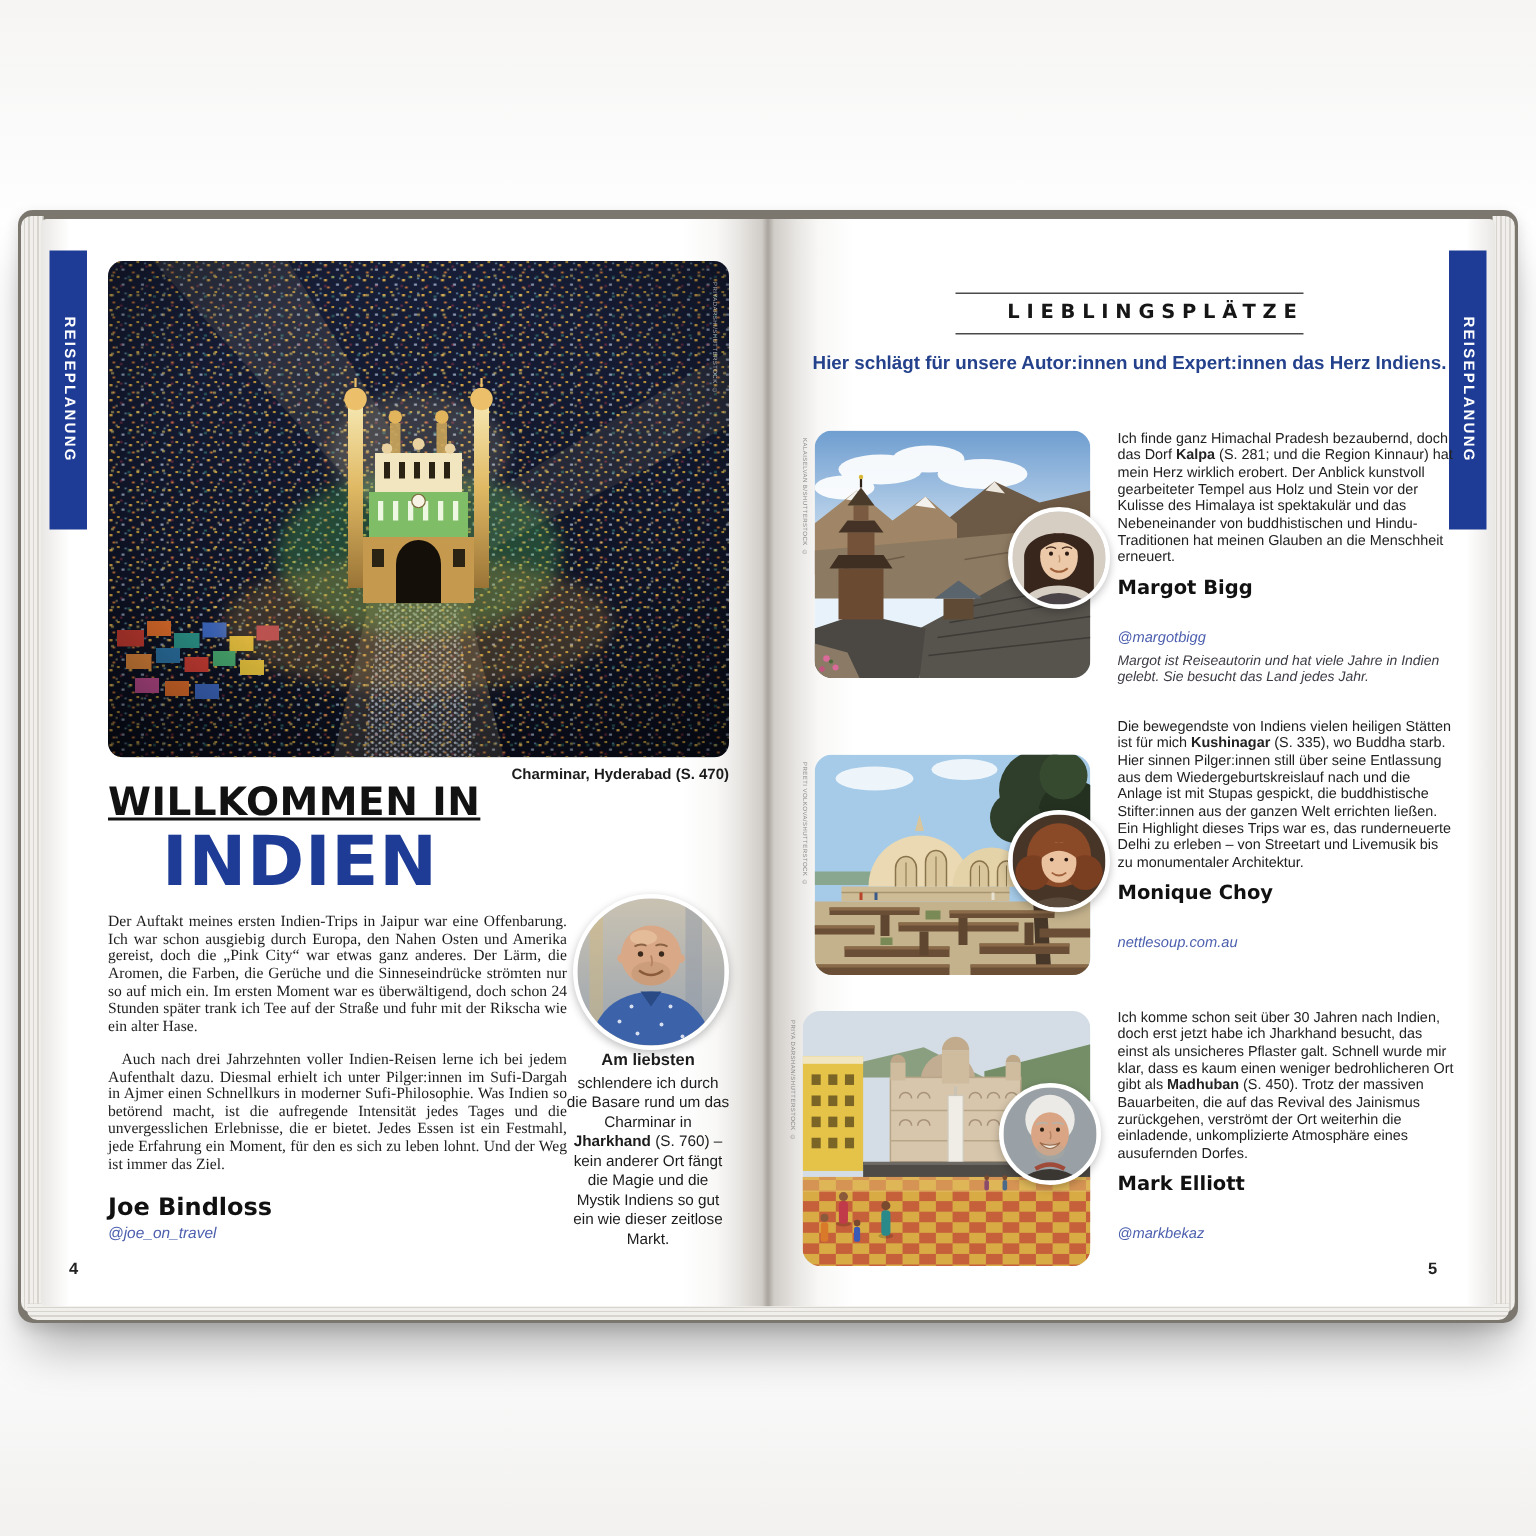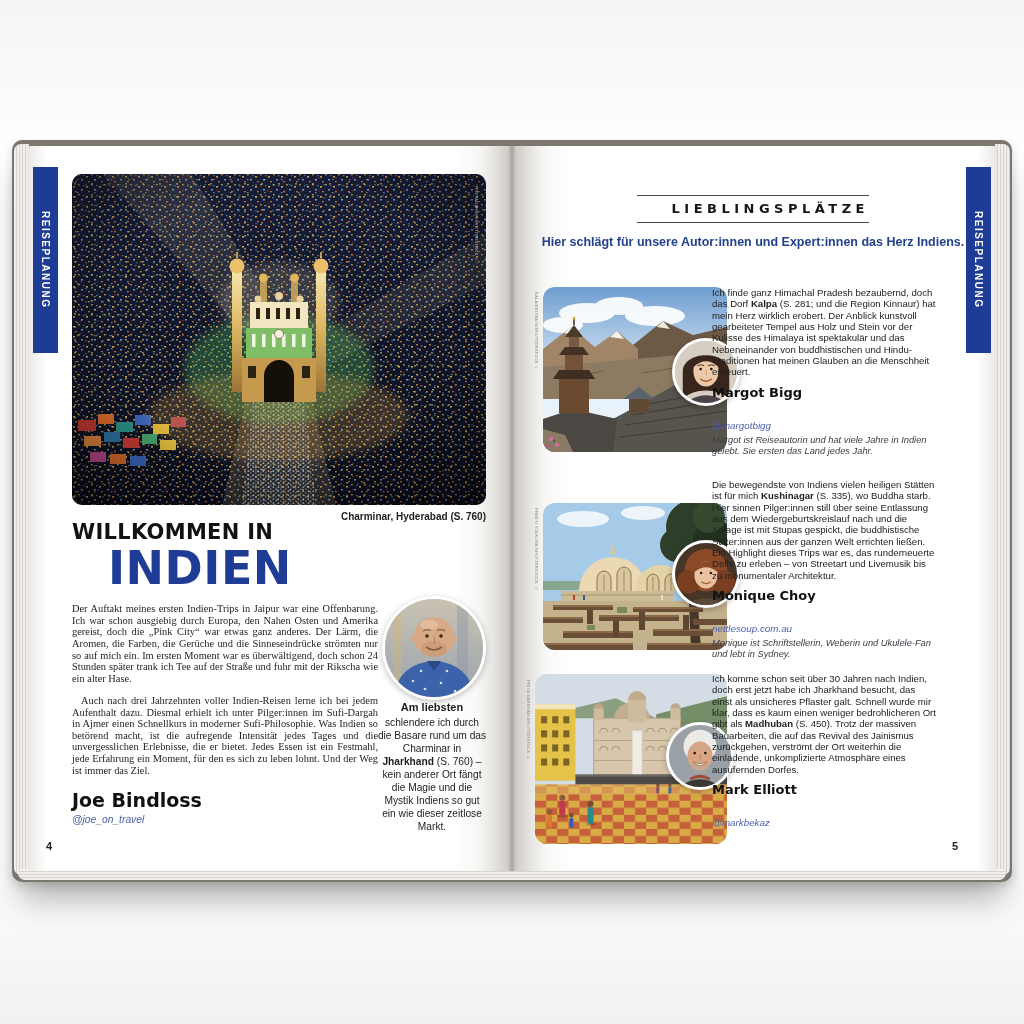--- a/index.html
+++ b/index.html
@@ -22,40 +22,40 @@
   .spine{position:absolute;left:calc(50% - 34px);width:68px;top:0;bottom:0;
     background:linear-gradient(90deg,rgba(0,0,0,0) 0%,rgba(95,82,68,.16) 44%,rgba(60,48,36,.34) 50%,rgba(95,82,68,.16) 56%,rgba(0,0,0,0) 100%);}
   
   .vtab{position:absolute;width:25px;height:186px;display:flex;align-items:center;justify-content:center;
     color:#fff;font-size:10px;font-weight:bold;letter-spacing:1.5px;writing-mode:vertical-rl;}
   .vcredit{position:absolute;writing-mode:vertical-rl;font-size:4px;letter-spacing:.3px;color:#8a8a8a;}
   
   .bigphoto{position:absolute;left:72px;top:174px;width:414px;height:331px;border-radius:10px;overflow:hidden;}
   .caption{position:absolute;left:286px;top:511px;width:200px;text-align:right;font-size:10px;font-weight:bold;color:#1c1c1c;}
   .leftcol{position:absolute;left:72px;top:520px;width:306px;}
-  .kicker{font-size:21px;font-weight:800;color:#121212;letter-spacing:.3px;font-family:"DejaVu Sans",sans-serif;}
+  .kicker{font-size:26px;font-weight:800;color:#121212;letter-spacing:.3px;font-family:"DejaVu Sans",sans-serif;text-decoration:underline;}
   .bigtitle{font-size:46px;line-height:1;font-weight:800;letter-spacing:.5px;margin-top:1px;font-family:"DejaVu Sans",sans-serif;margin-left:36px;}
   .body-serif{font-family:"Liberation Serif",serif;font-size:10.4px;line-height:1.12;color:#1d1d1d;text-align:justify;margin-top:12px;}
   .body-serif.p2{margin-top:0;text-indent:9px;}
-  .aname{font-size:19px;font-weight:800;color:#111;margin-top:13px;font-family:"DejaVu Sans",sans-serif;}
+  .aname{font-size:16px;font-weight:800;color:#111;margin-top:13px;font-family:"DejaVu Sans",sans-serif;}
   .ahandle{font-size:10.3px;font-style:italic;margin-top:3px;}
   .anote{font-size:9.5px;font-style:italic;color:#3b3b44;line-height:1.22;margin-top:5px;}
   .pageno{position:absolute;font-size:11px;font-weight:bold;color:#222;}
   .portrait{position:absolute;border-radius:50%;overflow:hidden;border:3px solid #fff;
     box-shadow:0 2px 6px rgba(0,0,0,.25);background:#ccc;}
   .favblock{position:absolute;left:377px;top:701px;width:110px;text-align:center;font-size:10.2px;line-height:1.27;color:#1c1c1c;}
   .favblock b.t{display:block;font-size:11px;margin-bottom:2px;}
   
   .rhdr{position:absolute;left:637px;top:195px;width:232px;text-align:right;
     border-top:1.6px solid #4a4a4a;border-bottom:1.6px solid #4a4a4a;padding:5px 0 6px 0;
     font-size:13px;font-weight:800;letter-spacing:4.5px;color:#161616;font-family:"DejaVu Sans",sans-serif;}
   .rintro{position:absolute;left:538px;top:234px;width:430px;text-align:center;
     font-size:12.5px;font-weight:600;line-height:1.3;}
   .ephoto{position:absolute;border-radius:12px;overflow:hidden;}
-  .etext{position:absolute;left:712px;width:224px;}
+  .etext{position:absolute;left:745px;width:224px;}
   .ebody{font-size:9.6px;line-height:1.18;color:#222;margin:0;}
   .ename{font-size:13px;font-weight:800;color:#111;margin-top:7px;font-family:"DejaVu Sans",sans-serif;}
   .ehandle{font-size:9.8px;font-style:italic;margin-top:20px;}
   .enote{font-size:9.3px;font-style:italic;color:#3b3b44;line-height:1.22;margin-top:4px;}
 </style>
 </head>
 <body>
 
 <div class="stage">
 
@@ -171,21 +171,21 @@
         <rect x="170" y="184" width="74" height="44" fill="#c59a4e"></rect>
         <path d="M192,228 v-26 a15,16 0 0 1 30,0 v26 z" fill="#140f08"></path>
         <rect x="176" y="192" width="8" height="12" fill="#2a2212"></rect>
           <rect x="230" y="192" width="8" height="12" fill="#2a2212"></rect>
       </g>
       <rect width="414" height="331" fill="url(#vign)"></rect>
     </svg>
     <div class="vcredit" style="left:402px;top:14px;color:#cfcfcf;opacity:.8;">PRIYADARSHI/SHUTTERSTOCK ©</div>
   </div>
 
-  <div class="caption">Charminar, Hyderabad (S. 760)</div>
+  <div class="caption">Charminar, Hyderabad (S. 470)</div>
 
   <div class="leftcol">
     <div class="kicker">WILLKOMMEN IN</div>
     <div class="bigtitle" style="color:#1e3c96;">INDIEN</div>
     <p class="body-serif">Der Auftakt meines ersten Indien-Trips in Jaipur war eine Offenbarung. Ich war schon ausgiebig durch Europa, den Nahen Osten und Amerika gereist, doch die „Pink City“ war etwas ganz anderes. Der Lärm, die Aromen, die Farben, die Gerüche und die Sinneseindrücke strömten nur so auf mich ein. Im ersten Moment war es überwältigend, doch schon 24 Stunden später trank ich Tee auf der Straße und fuhr mit der Rikscha wie ein alter Hase.</p>
     <p class="body-serif p2">Auch nach drei Jahrzehnten voller Indien-Reisen lerne ich bei jedem Aufenthalt dazu. Diesmal erhielt ich unter Pilger:innen im Sufi-Dargah in Ajmer einen Schnellkurs in moderner Sufi-Philosophie. Was Indien so betörend macht, ist die aufregende Intensität jedes Tages und die unvergesslichen Erlebnisse, die er bietet. Jedes Essen ist ein Festmahl, jede Erfahrung ein Moment, für den es sich zu leben lohnt. Und der Weg ist immer das Ziel.</p>
     <div class="aname">Joe Bindloss</div>
     <div class="ahandle" style="color:#4c5fae;">@joe_on_travel</div>
   </div>
 
@@ -300,21 +300,21 @@
       <path d="M23,25.5 q3.5,-2 7,0" stroke="#4a3020" stroke-width="1" fill="none"></path>
       <path d="M34,25.5 q3.5,-2 7,0" stroke="#4a3020" stroke-width="1" fill="none"></path>
       <path d="M32,30 q1,3.5 0,5" stroke="#c79a74" stroke-width="1" fill="none"></path>
       <path d="M26,39 Q32,44 38,39" stroke="#a0603a" stroke-width="1.4" fill="none"></path>
     </svg>
   </div>
   <div class="etext" style="top:287px;">
     <p class="ebody"><span>Ich finde ganz Himachal Pradesh bezaubernd, doch das Dorf </span><b>Kalpa</b><span> (S. 281; und die Region Kinnaur) hat mein Herz wirklich erobert. Der Anblick kunstvoll gearbeiteter Tempel aus Holz und Stein vor der Kulisse des Himalaya ist spektakulär und das Nebeneinander von buddhistischen und Hindu-Traditionen hat meinen Glauben an die Menschheit erneuert.</span></p>
     <div class="ename">Margot Bigg</div>
     <div class="ehandle" style="color:#4c5fae;">@margotbigg</div>
-    <div class="enote">Margot ist Reiseautorin und hat viele Jahre in Indien gelebt. Sie ersten das Land jedes Jahr.</div>
+    <div class="enote">Margot ist Reiseautorin und hat viele Jahre in Indien gelebt. Sie besucht das Land jedes Jahr.</div>
   </div>
 
   <div class="vcredit" style="left:534px;top:508px;">PREETI VOLKOVA/SHUTTERSTOCK ©</div>
   <div class="ephoto" style="left:543px;top:503px;width:184px;height:147px;">
     <svg width="184" height="147" viewBox="0 0 184 147" preserveAspectRatio="none">
       <rect width="184" height="147" fill="#a6cbe8"></rect>
       <g fill="#ffffff" opacity=".8">
           <ellipse cx="40" cy="16" rx="26" ry="8"></ellipse>
           <ellipse cx="100" cy="10" rx="22" ry="7"></ellipse>
         </g>
@@ -391,21 +391,20 @@
       <path d="M20,24 Q32,14 44,24 L44,30 Q32,20 20,30 Z" fill="#8a4a28"></path>
       <circle cx="27" cy="31" r="1.3" fill="#2a1a12"></circle>
         <circle cx="37" cy="31" r="1.3" fill="#2a1a12"></circle>
       <path d="M27,40 Q32,44 37,40" stroke="#a0603a" stroke-width="1.3" fill="none"></path>
     </svg>
   </div>
   <div class="etext" style="top:479px;">
     <p class="ebody"><span>Die bewegendste von Indiens vielen heiligen Stätten ist für mich </span><b>Kushinagar</b><span> (S. 335), wo Buddha starb. Hier sinnen Pilger:innen still über seine Entlassung aus dem Wiedergeburtskreislauf nach und die Anlage ist mit Stupas gespickt, die buddhistische Stifter:innen aus der ganzen Welt errichten ließen. Ein Highlight dieses Trips war es, das runderneuerte Delhi zu erleben – von Streetart und Livemusik bis zu monumentaler Architektur.</span></p>
     <div class="ename">Monique Choy</div>
     <div class="ehandle" style="color:#4c5fae;">nettlesoup.com.au</div>
-    <div class="enote">Monique ist Schriftstellerin, Weberin und Ukulele-Fan und lebt in Sydney.</div>
   </div>
 
   <div class="vcredit" style="left:526px;top:680px;">PRIYA DARSHAN/SHUTTERSTOCK ©</div>
   <div class="ephoto" style="left:535px;top:674px;width:192px;height:170px;">
     <svg width="192" height="170" viewBox="0 0 190 169" preserveAspectRatio="none">
       <defs>
         <pattern id="check" width="22" height="14" patternUnits="userSpaceOnUse">
           <rect x="0" y="0" width="11" height="7" fill="#c2543a" opacity=".85"></rect>
           <rect x="11" y="7" width="11" height="7" fill="#c2543a" opacity=".85"></rect>
         </pattern>

